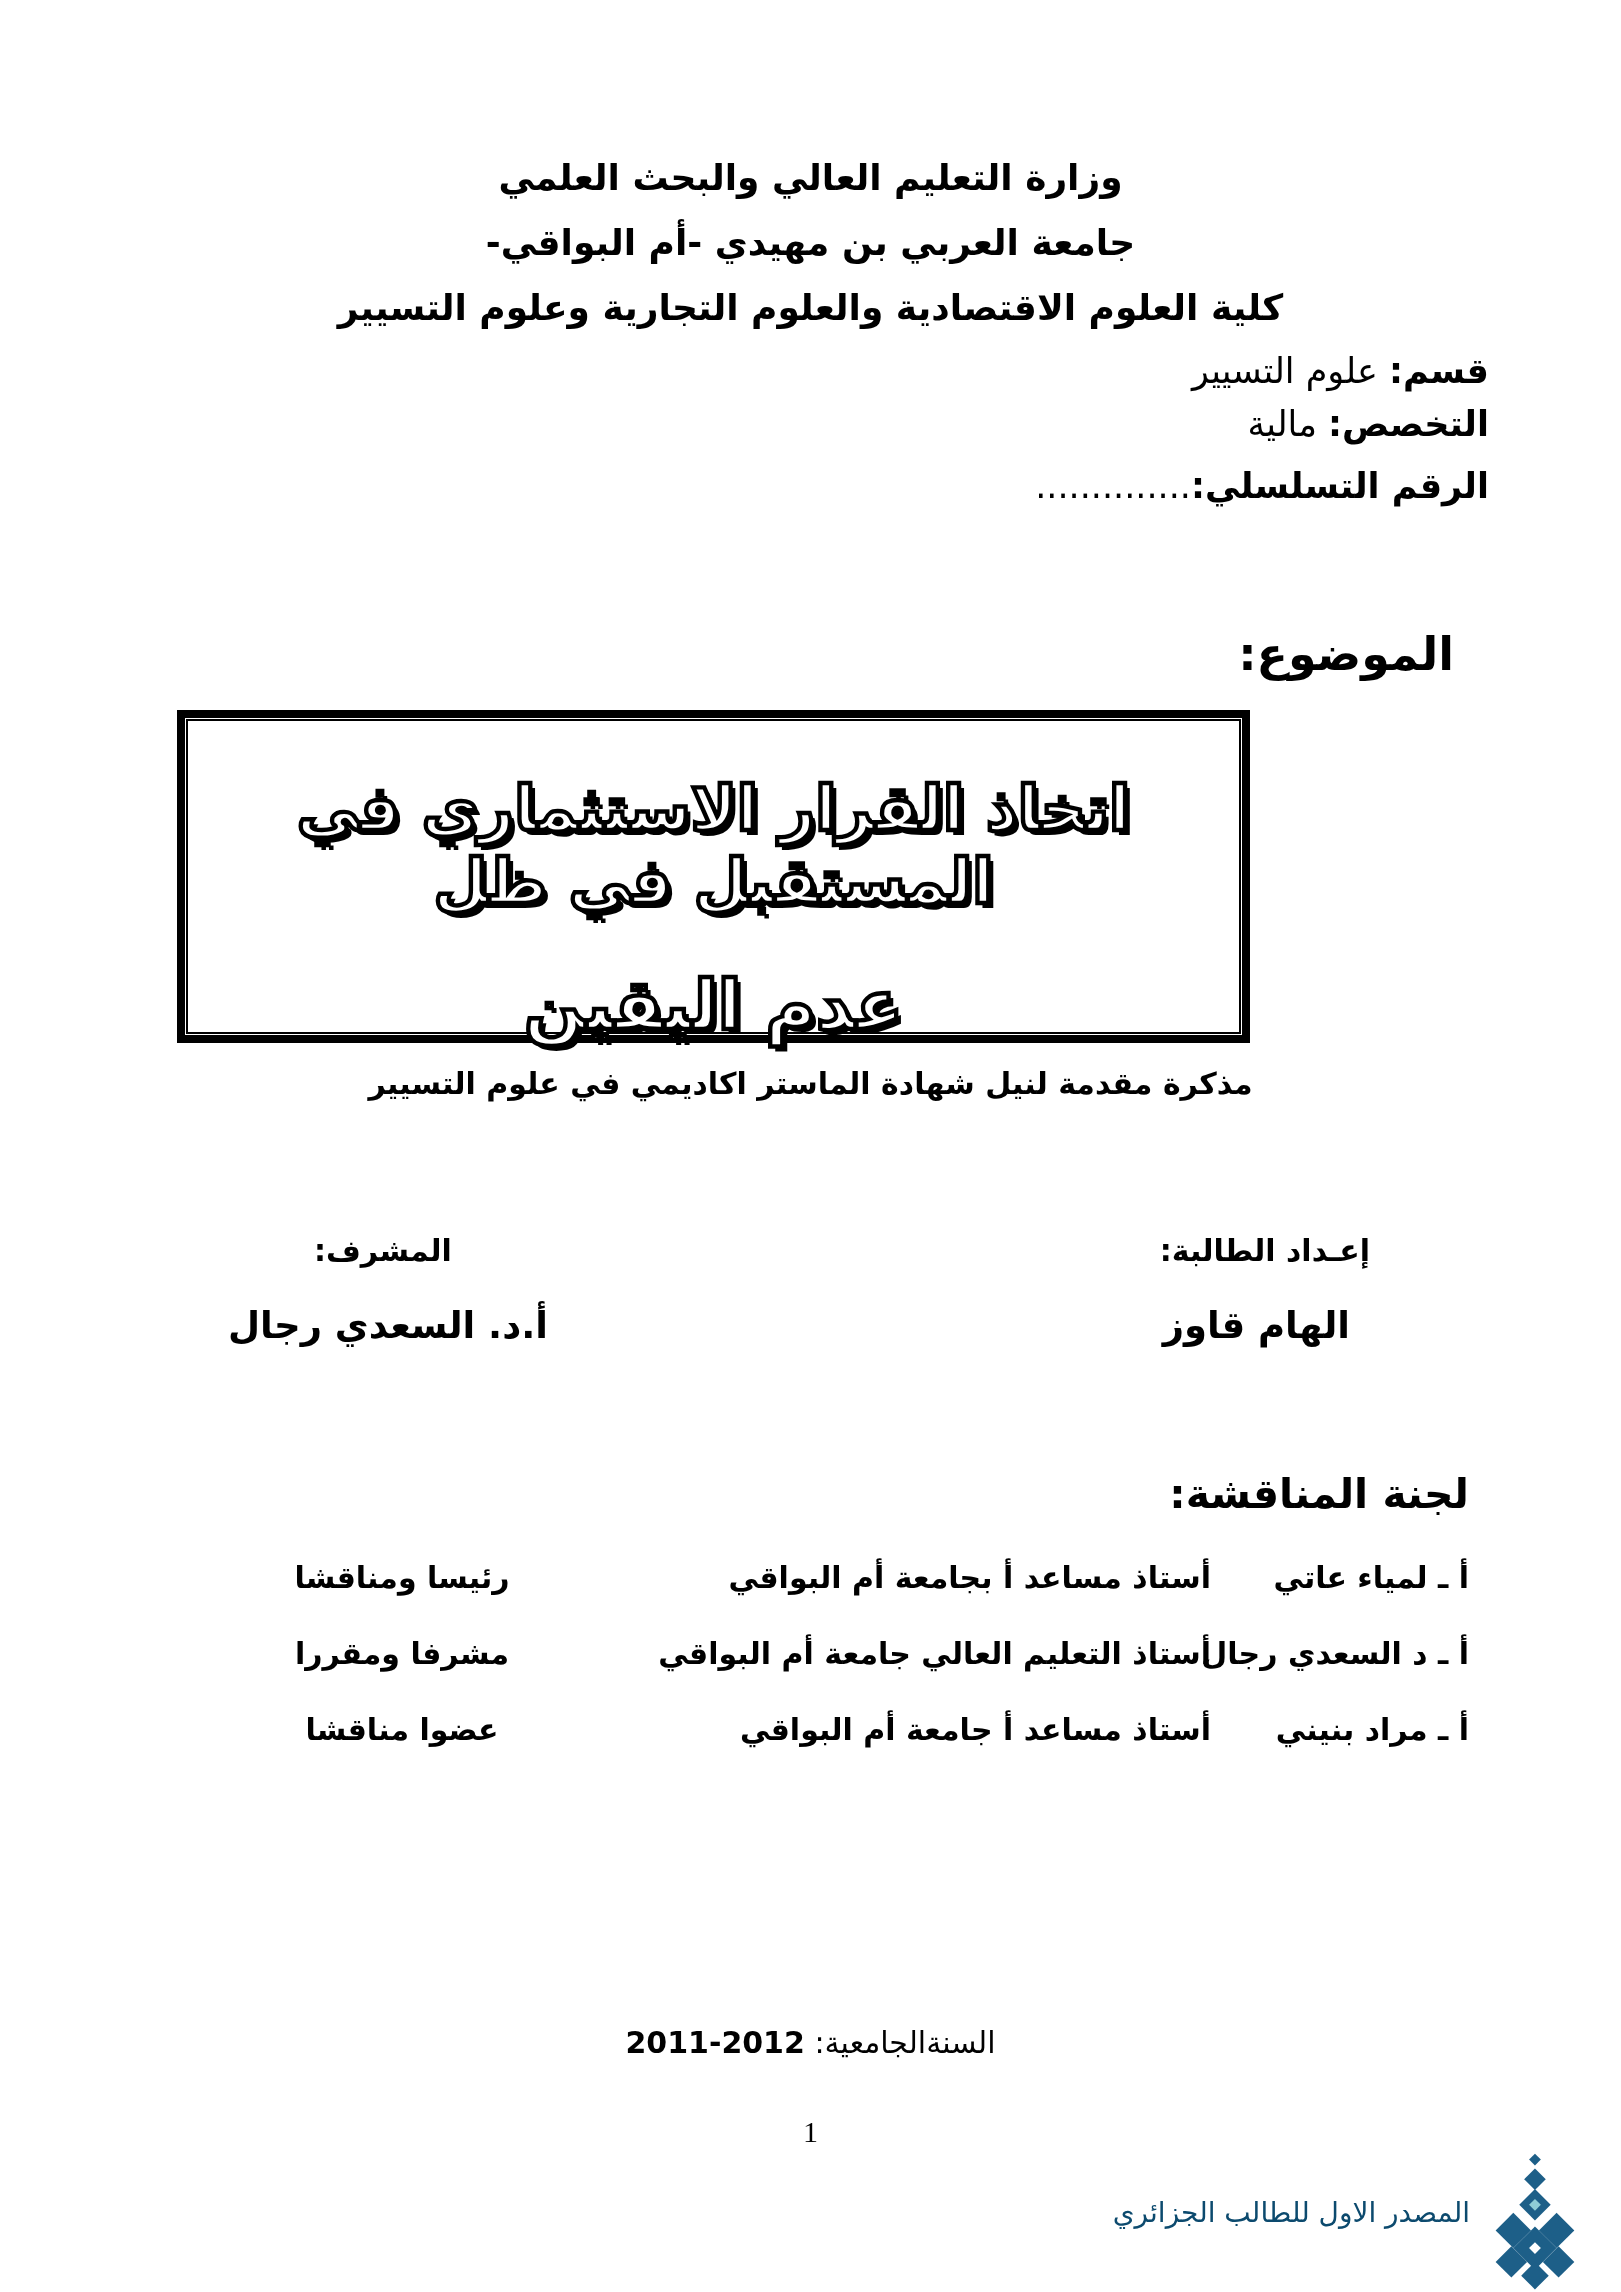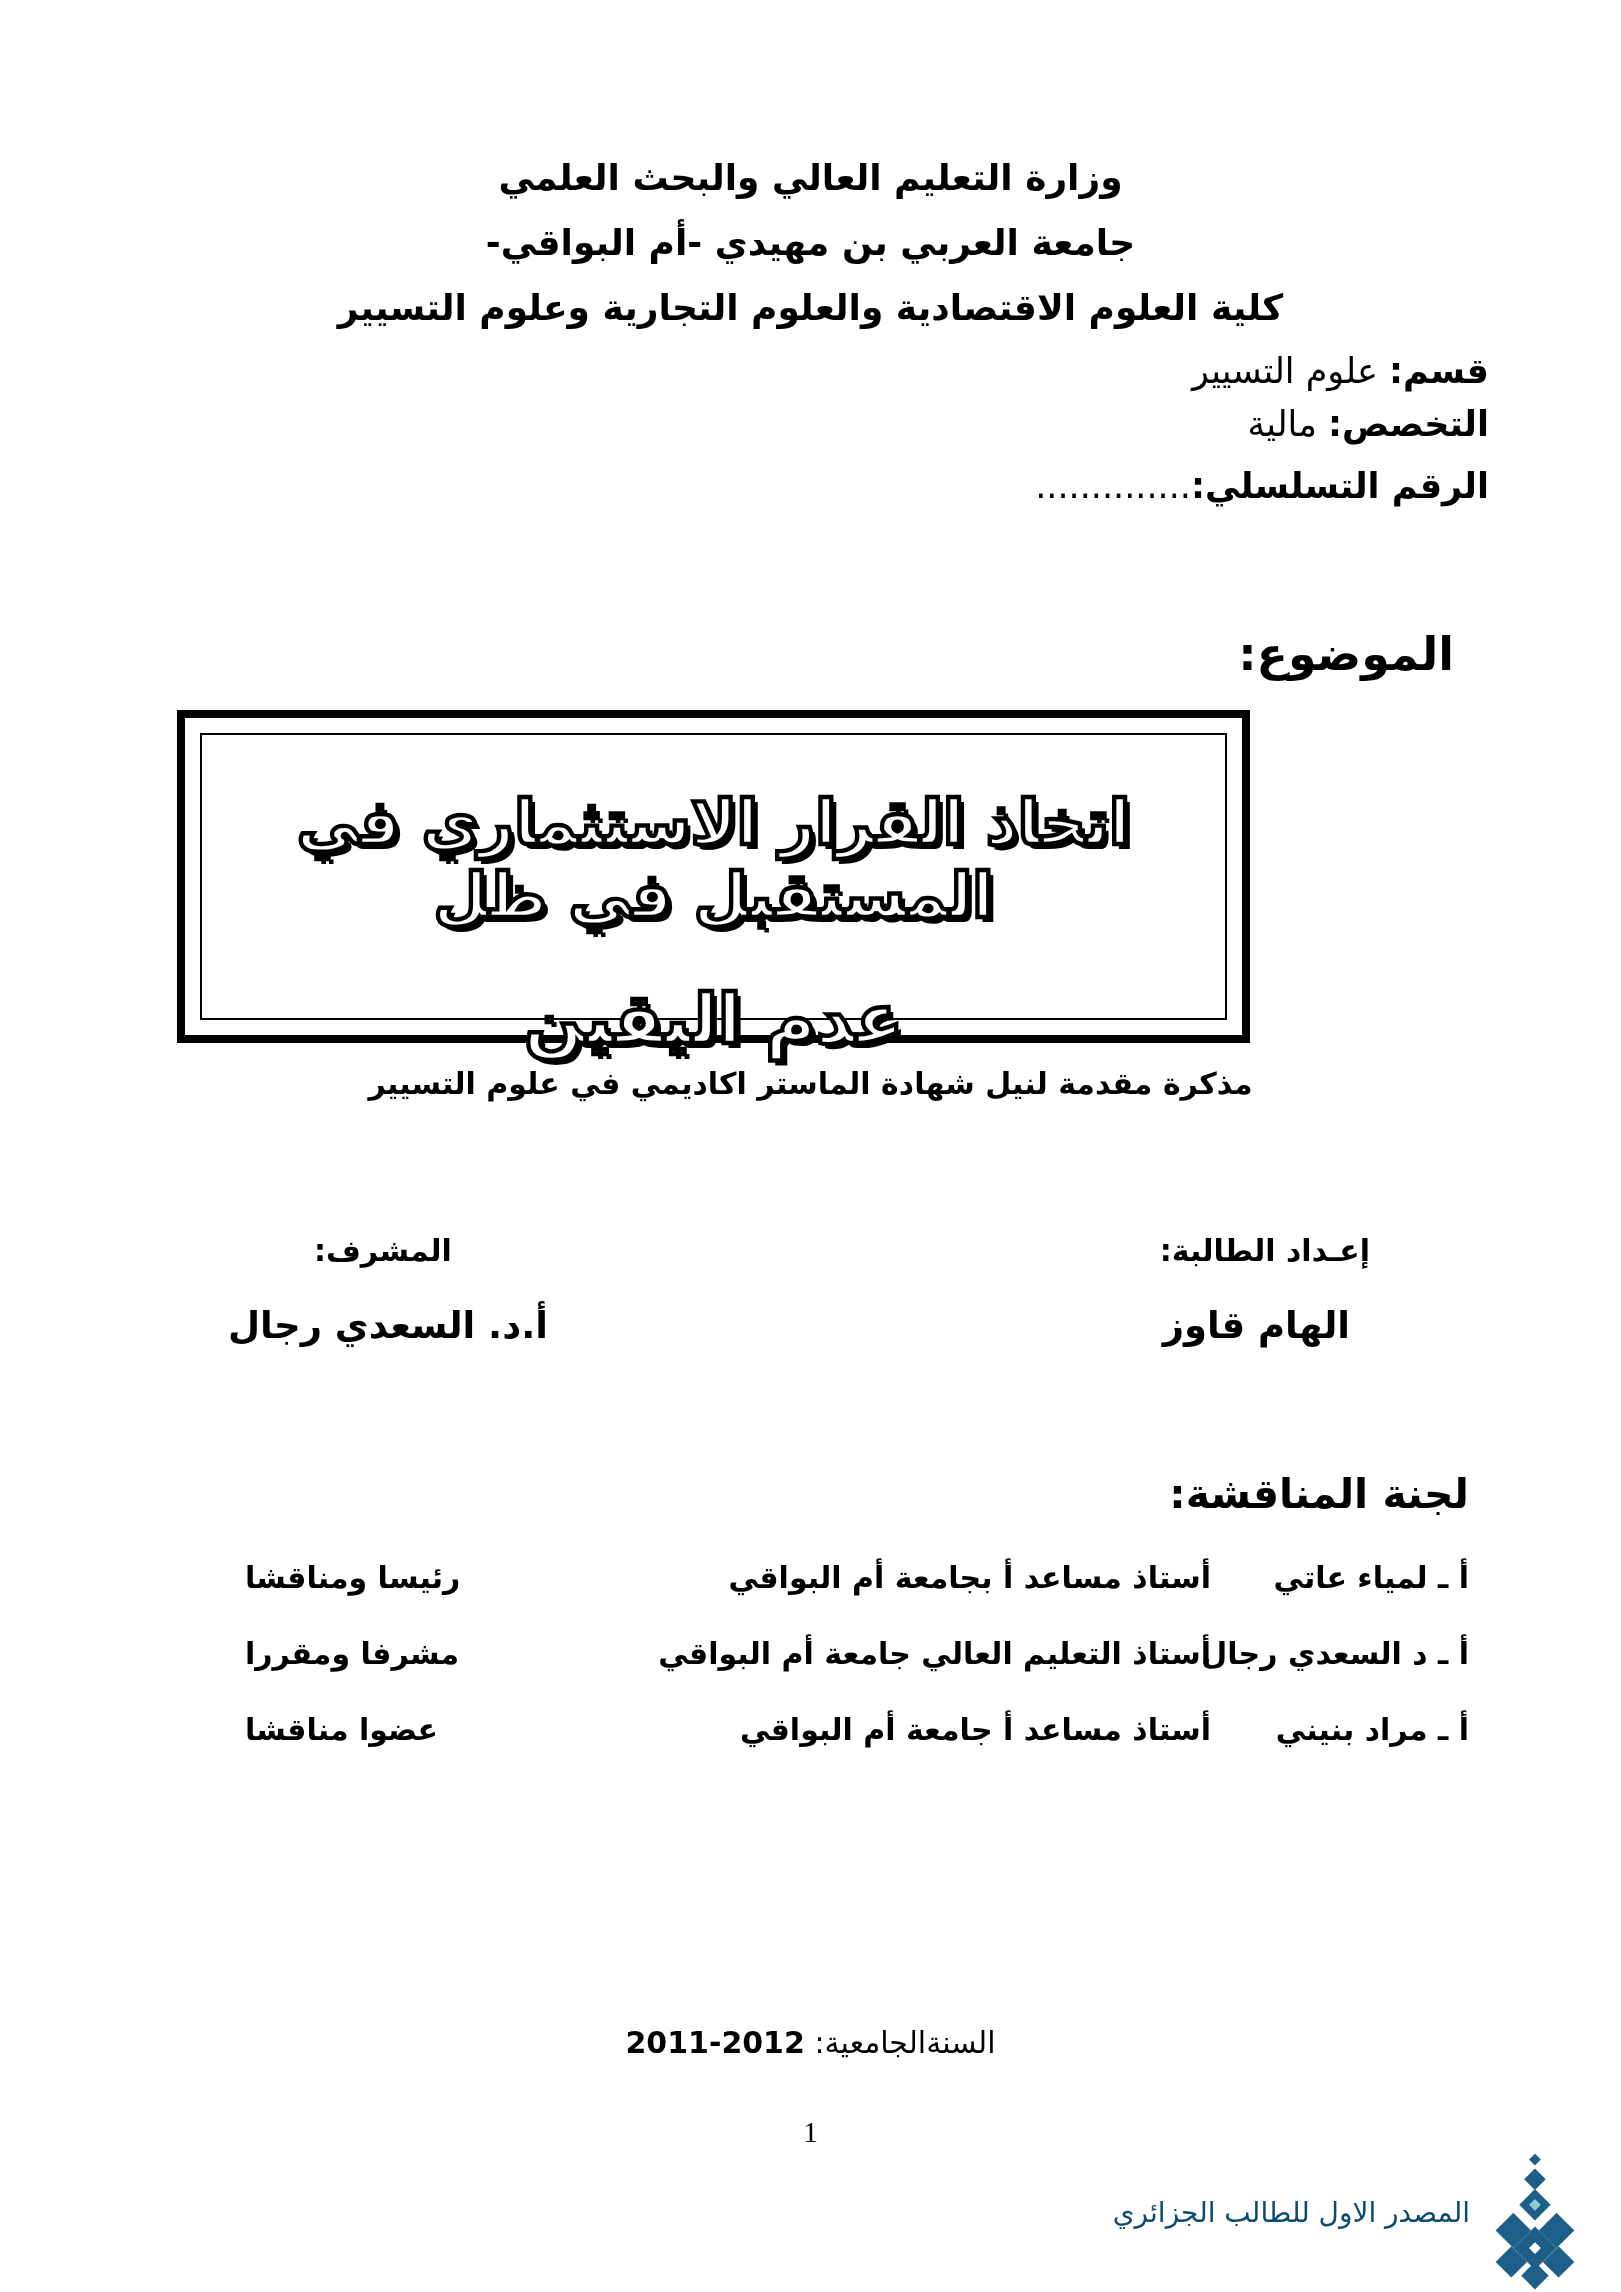--- a/index.html
+++ b/index.html
@@ -36,21 +36,21 @@
   .subject-heading {
     top:627px; right:167px;
     font-size:46px; font-weight:bold;
   }
 
   
   .title-box {
     top:710px; left:177px;
     width:1073px; height:333px;
     border:8.8px solid #000;
-    padding:15px;
+    padding:1px;
   }
   .title-box-inner {
     width:100%; height:100%;
     border:2.9px solid #000;
     text-align:center;
   }
   .box-line {
     font-weight:bold;
     color:#fff;
     -webkit-text-stroke:4.4px #000;
@@ -85,21 +85,21 @@
     height:235px;
   }
   .committee-row {
     position:relative;
     height:76px;
     font-size:30px; font-weight:bold;
   }
   .cell { position:absolute; top:0; white-space:nowrap; }
   .cell-name  { right:0; text-align:right; }
   .cell-title { left:559px; width:500px; text-align:right; }
-  .cell-role  { left:93px;  width:314px; text-align:left; }
+  .cell-role  { left:93px;  width:314px; text-align:center; }
 
   
   .year-line {
     top:2025px; left:0; width:100%;
     text-align:center;
     font-size:30px;
   }
   .year-line .value { font-weight:bold; }
   .page-number {
     top:2115px; left:0; width:100%;

